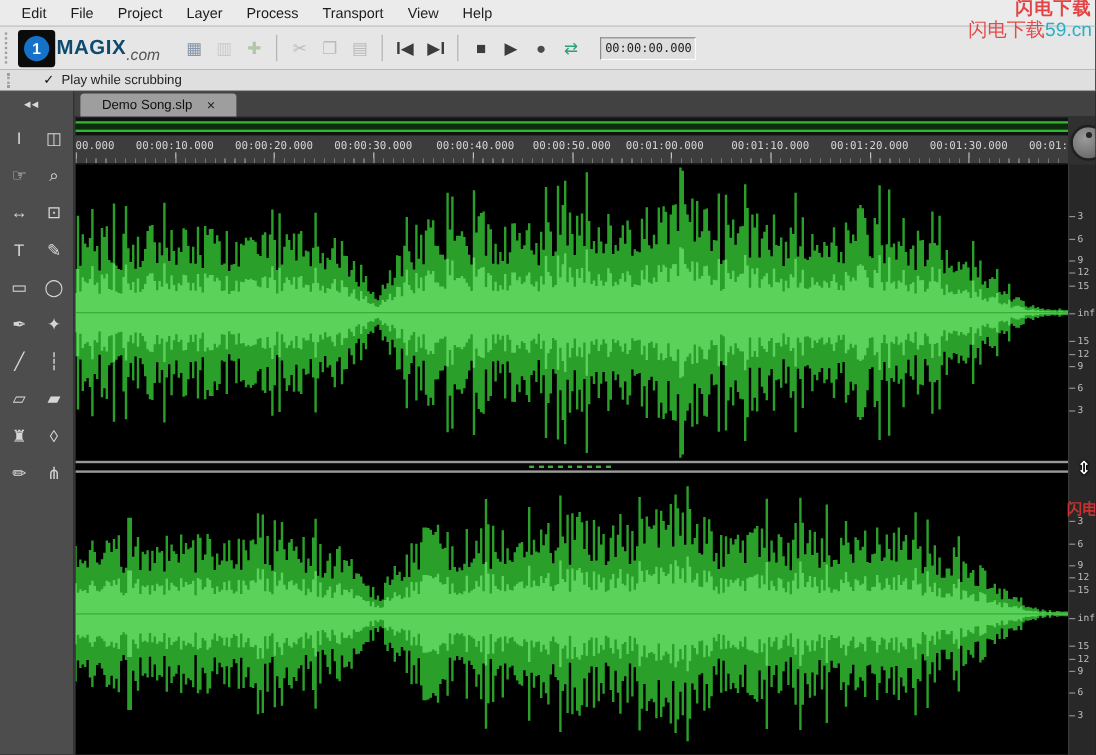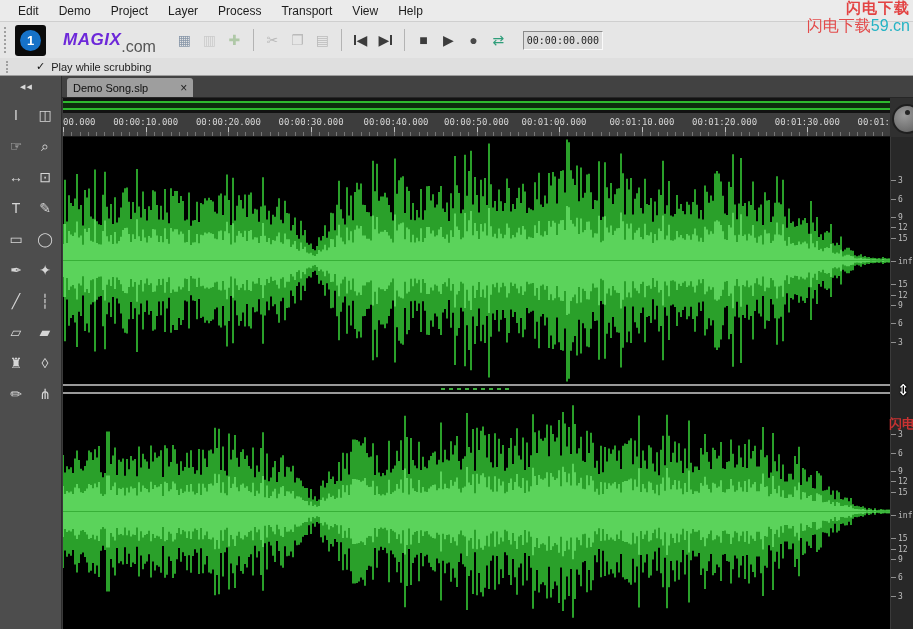--- a/index.html
+++ b/index.html
@@ -12,22 +12,22 @@
   .menu-item{font-size:12px;color:#1c1c1c;padding:0 10px;cursor:default;}
 
   
   .toolbar{position:absolute;left:0;top:22px;width:913px;height:36px;background:#e6e6e6;
            display:flex;align-items:center;}
   .grip{width:4px;height:26px;margin-left:4px;border-left:2px dotted #9f9f9f;}
   .logo{display:flex;align-items:flex-start;margin-left:5px;}
   .logo-badge{width:31px;height:31px;background:#0b0b0b;border-radius:3px;display:flex;align-items:center;justify-content:center;}
   .logo-badge-inner{width:21px;height:21px;border-radius:50%;background:#1672c8;color:#fff;font-weight:bold;
                     font-size:13px;display:flex;align-items:center;justify-content:center;}
-  .brand{font-weight:bold;font-size:17px;color:#6d28d9;margin-left:17px;letter-spacing:.5px;margin-top:5px;font-style:italic;}
-  .brand-suffix{font-size:16px;color:#555;margin-top:13px;}
+  .brand{font-weight:bold;font-size:17px;color:#0c4a6e;margin-left:1px;letter-spacing:.5px;margin-top:5px;}
+  .brand-suffix{font-size:13px;color:#555;margin-top:13px;font-style:italic;}
   #toolbar-buttons{display:flex;align-items:center;margin-left:16px;}
   .tbtn{width:25px;height:24px;font-size:14px;display:flex;align-items:center;justify-content:center;cursor:default;}
   .tbtn.disabled{opacity:.5;}
   .tbtn.bar-left::before{content:"";width:2px;height:10px;background:currentColor;margin-right:1px;}
   .tbtn.bar-right::after{content:"";width:2px;height:10px;background:currentColor;margin-left:1px;}
   .tsep{width:1px;height:22px;background:#b3b3b3;margin:0 6px;}
   .time-display{margin-left:12px;width:78px;height:17px;background:#dedede;border:1px solid #8a8a8a;
                 border-right-color:#fafafa;border-bottom-color:#fafafa;
                 font-family:"DejaVu Sans Mono",monospace;font-size:10px;color:#1d1d1d;
                 display:flex;align-items:center;justify-content:center;}
@@ -42,21 +42,21 @@
   .sidebar{position:absolute;left:0;top:76px;width:62px;height:553px;background:#4d4d4d;
            border-right:1px solid #2c2c2c;box-sizing:border-box;}
   .collapse-btn{color:#d9d9d9;font-size:7px;letter-spacing:1px;padding:7px 0 0 20px;cursor:default;}
   #tool-grid{display:grid;grid-template-columns:26px 26px;justify-content:center;column-gap:3px;row-gap:7px;margin-top:12px;}
   .tool-btn{width:26px;height:24px;color:#d6d6d6;font-size:14px;display:flex;align-items:center;justify-content:center;cursor:default;}
 
   
   .tabbar{position:absolute;left:62px;top:76px;width:851px;height:22px;background:#424242;
           border-bottom:1px solid #262626;display:flex;align-items:flex-end;box-sizing:border-box;}
   .tab{height:19px;background:#9e9e9e;color:#101010;font-size:11px;display:flex;align-items:center;
-       padding:0 6px;margin-left:5px;border-radius:3px 3px 0 0;cursor:default;gap:20px;}
+       padding:0 18px;margin-left:5px;border-radius:3px 3px 0 0;cursor:default;}
   .tab-close{margin-left:12px;font-size:12px;color:#222;}
 
   
   .overview{position:absolute;left:63px;top:98px;width:827px;height:15px;background:#121212;}
   .ov-mid{position:absolute;left:0;top:5px;width:100%;height:5px;background:#0d2c0d;}
   .ov-line{position:absolute;left:0;width:100%;height:2px;}
   .ov-line.t{top:3px;} .ov-line.b{top:10px;}
 
   
   .ruler{position:absolute;left:63px;top:113px;width:827px;height:24px;background:#3d3d3d;
@@ -101,21 +101,21 @@
   .cursor{position:absolute;left:897px;top:381px;color:#fff;font-size:15px;z-index:11;
           text-shadow:0 0 2px #000,0 1px 1px #000,1px 0 1px #000;}
 </style>
 </head>
 <body>
 
 <div class="app">
 
   <div class="menubar" id="menubar">
       <span class="menu-item">Edit</span>
-      <span class="menu-item">Demo</span>
+      <span class="menu-item">File</span>
       <span class="menu-item">Project</span>
       <span class="menu-item">Layer</span>
       <span class="menu-item">Process</span>
       <span class="menu-item">Transport</span>
       <span class="menu-item">View</span>
       <span class="menu-item">Help</span>
     </div>
 
   <div class="toolbar">
     <div class="grip"></div>

